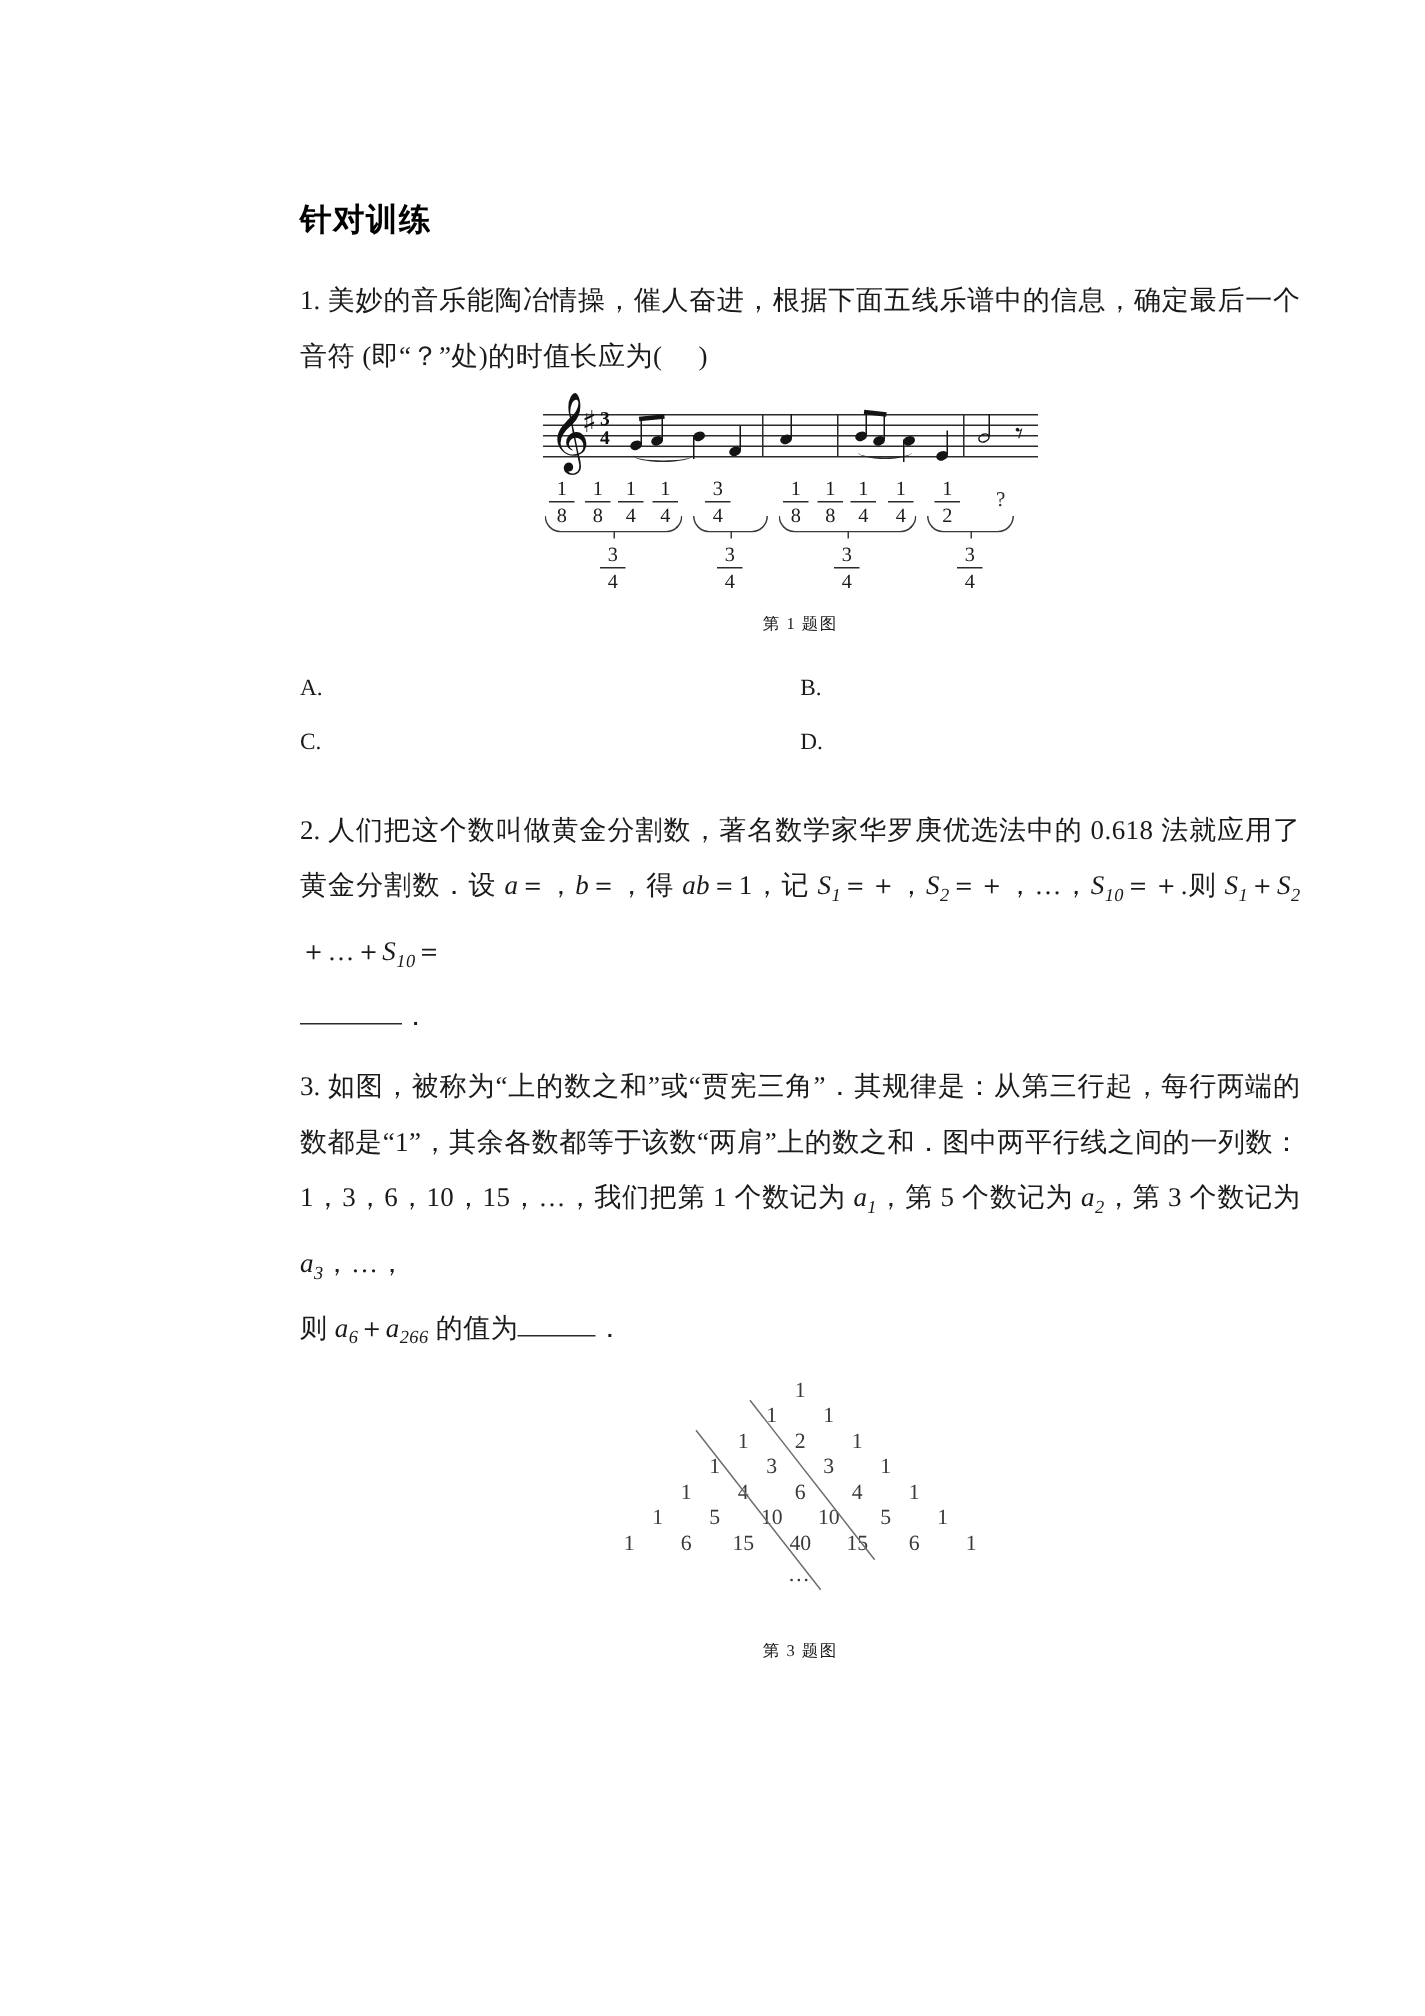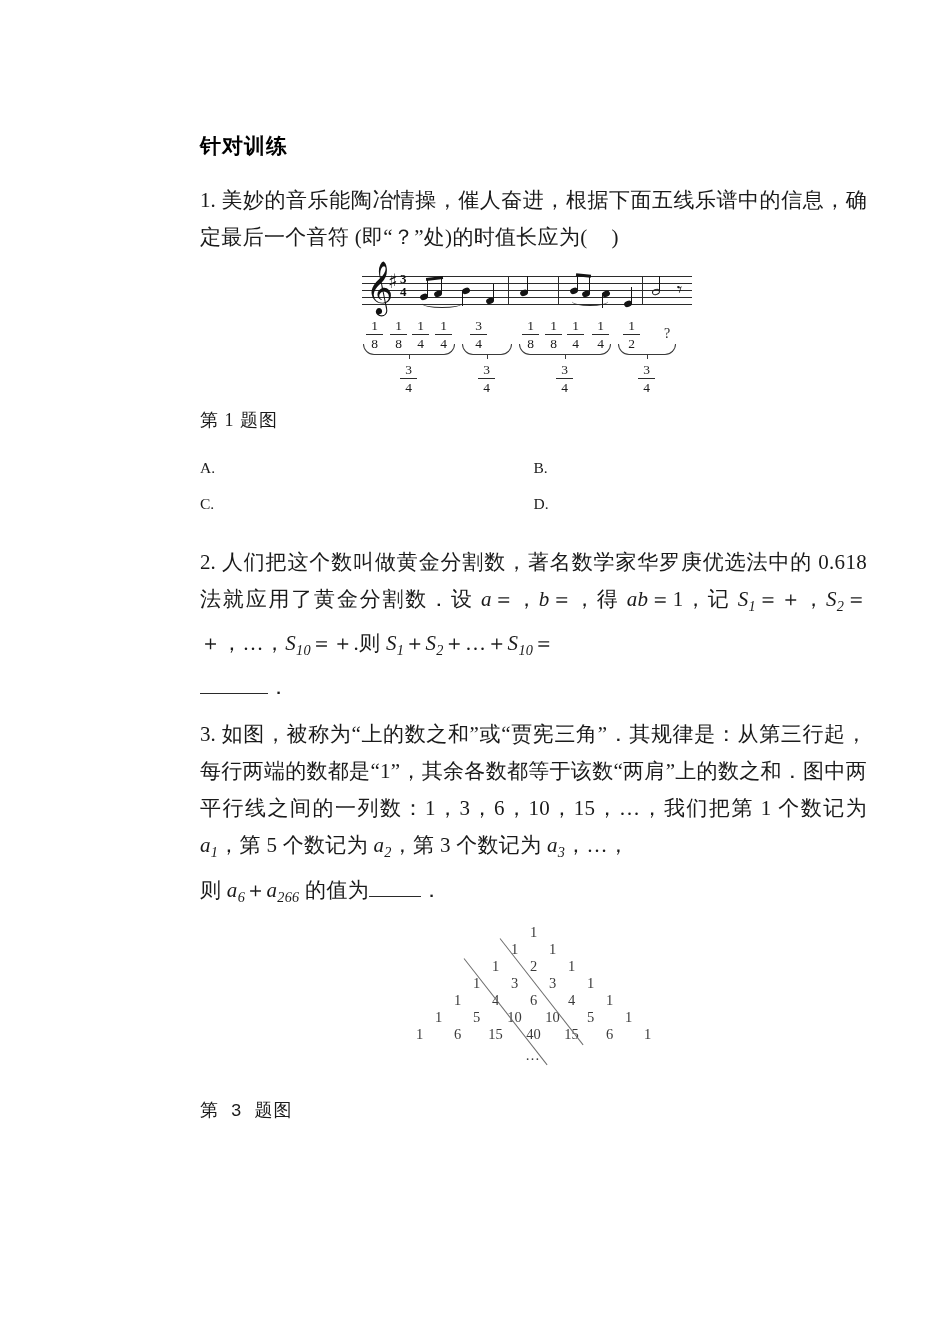--- a/index.html
+++ b/index.html
@@ -25,21 +25,21 @@
     font-family: "DejaVu Sans", "Liberation Sans", sans-serif;
     font-size: 21px;
     font-weight: 700;
     letter-spacing: 1px;
     margin: 0;
     padding-top: 132px;
     color: #000;
   }
   
   .q {
-    font-size: 21px;
+    font-size: 18px;
     line-height: 37px;
     margin: 0;
     padding-top: 22px;
     text-align: justify;
     text-justify: inter-ideograph;
     letter-spacing: 0.3px;
   }
   .q.tight { padding-top: 10px; }
   .q.nogap { padding-top: 0; }
   .q .num { letter-spacing: 0; }
@@ -56,21 +56,22 @@
     display: inline-block;
     width: 68px;
     border-bottom: 1.3px solid #2a2a2a;
     height: 0.9em;
     vertical-align: baseline;
   }
   .paren-gap { display: inline-block; width: 24px; }
 
   
   .fig-caption {
-    font-size: 18px;
+    text-align: center;
+    font-size: 11px;
     letter-spacing: 1px;
   }
 
   
   .options {
     padding-top: 18px;
     font-size: 15.5px;
     line-height: 36px;
   }
   .opt-row { display: flex; }
@@ -379,15 +380,15 @@
         <div class="pcell">6</div>
         <div class="pcell">1</div>
       </div>
       <div class="pdots" style="margin-top:4px">…</div>
 
       <div class="diag" style="left:300px; top:14px; width:135px; transform:rotate(52deg);"></div>
       <div class="diag" style="left:264px; top:34px; width:135px; transform:rotate(52deg);"></div>
     </div>
   </div>
 
-  <div class="fig-caption" style="margin-top:4px;font-family:Liberation Mono, monospace;">第 3 题图</div>
+  <div class="fig-caption" style="margin-top:4px;">第 3 题图</div>
 
 </div>
 
 </body></html>

